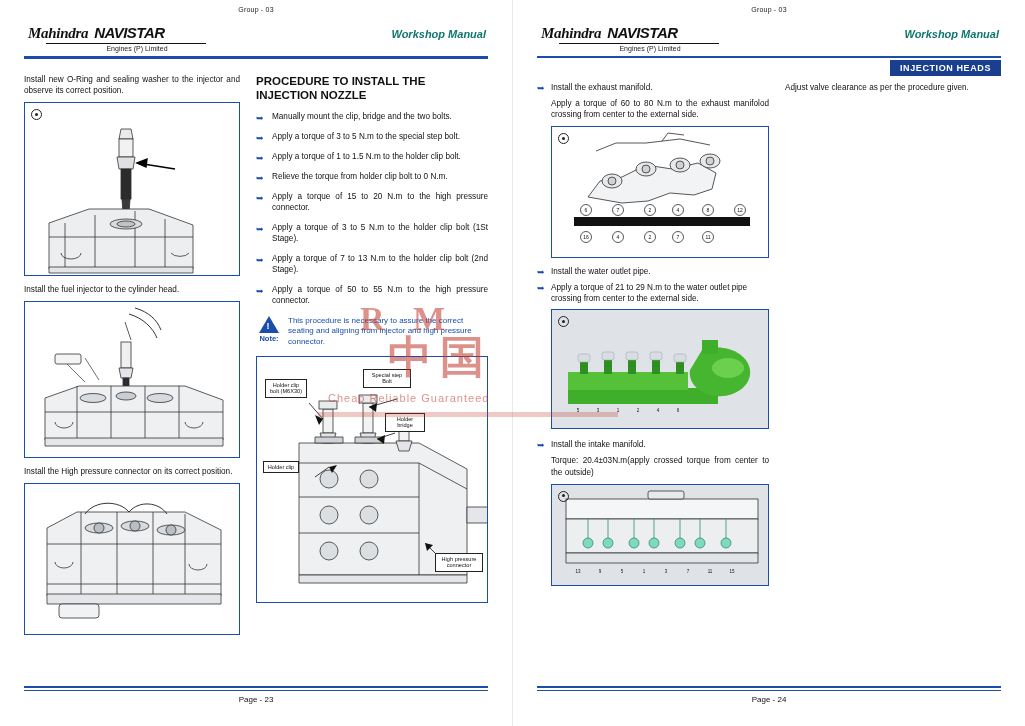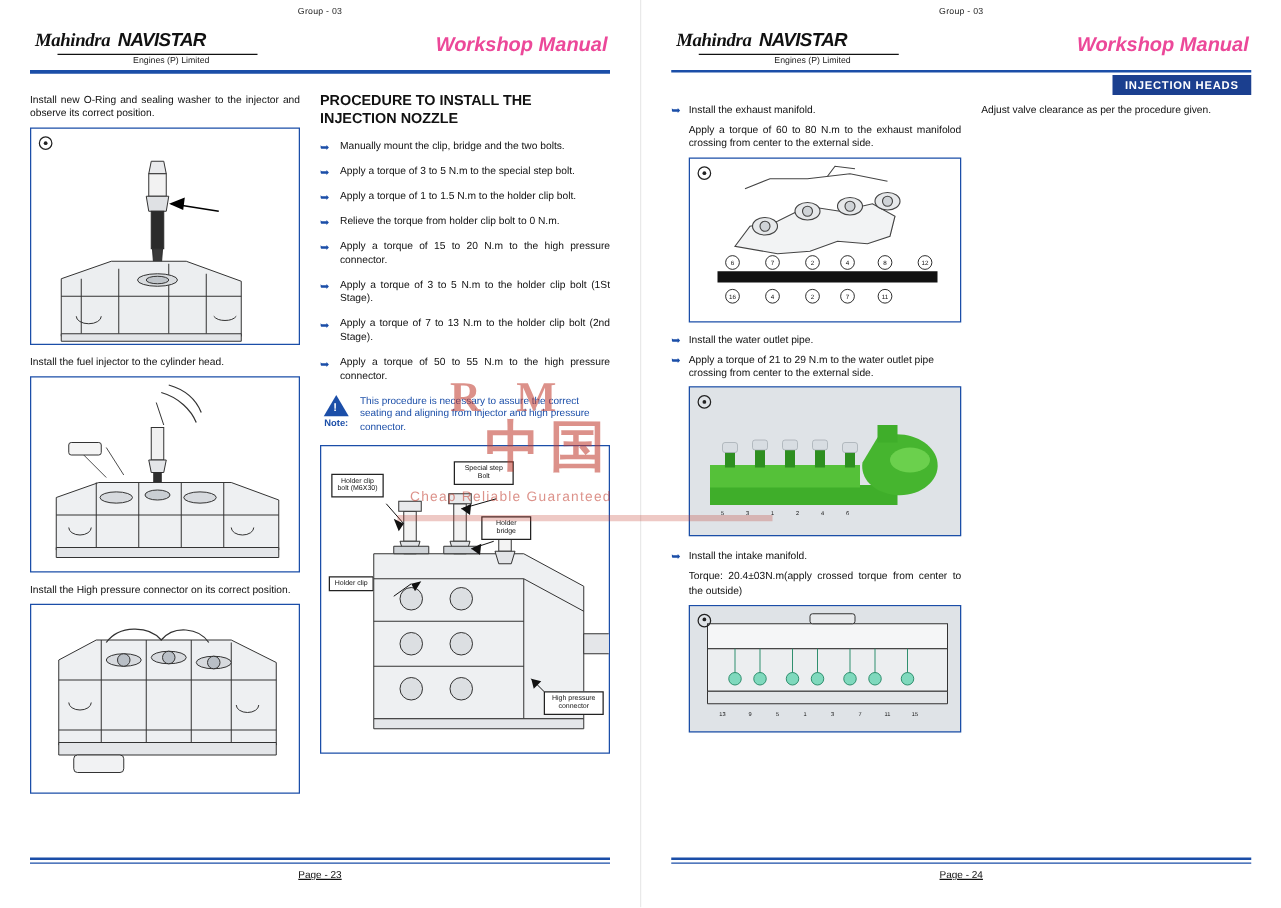--- a/index.html
+++ b/index.html
@@ -10,32 +10,32 @@
 
   
   .group-line{position:absolute;top:6px;left:0;width:100%;text-align:center;font-size:7px;color:#222;letter-spacing:.2px;}
   .hdr{position:absolute;top:18px;left:0;width:100%;height:40px;}
   .logo{position:absolute;left:28px;top:6px;width:190px;}
   .logo .l1{display:flex;align-items:baseline;gap:6px;}
   .logo .mah{font-family:"Liberation Serif",serif;font-weight:bold;font-style:italic;font-size:15px;color:#111;letter-spacing:-.3px;}
   .logo .nav{font-family:"Liberation Sans",sans-serif;font-weight:bold;font-style:italic;font-size:15px;color:#111;letter-spacing:-.5px;}
   .logo .l2{font-size:7px;color:#222;text-align:center;width:150px;margin-left:34px;margin-top:1px;}
   .logo .rule{width:160px;height:1px;background:#111;margin-top:1px;margin-left:18px;}
-  .wm{position:absolute;right:26px;top:10px;font-size:16px;font-weight:bold;color:#ec4899;font-style:italic;}
+  .wm{position:absolute;right:26px;top:10px;font-size:11px;font-weight:bold;color:#0f766e;font-style:italic;}
   .hdr-rule{position:absolute;left:24px;right:24px;top:56px;height:3px;background:#1b4ea8;}
   .hdr-rule.thin{height:2px;}
 
   
   .banner{position:absolute;right:24px;top:60px;background:#1b3f8f;color:#fff;font-size:9px;font-weight:bold;letter-spacing:.6px;padding:3px 10px;}
 
   
   .footer{position:absolute;left:24px;right:24px;bottom:22px;}
   .footer .fr{height:2px;background:#1b4ea8;}
   .footer .fr2{height:1px;background:#1b4ea8;margin-top:2px;}
-  .footer .pg{text-align:center;font-size:8px;color:#111;margin-top:4px;text-decoration:underline;}
+  .footer .pg{text-align:center;font-size:8px;color:#111;margin-top:4px;}
 
   
   .cols{position:absolute;top:74px;left:24px;right:24px;bottom:56px;display:flex;gap:16px;}
   .col{width:216px;position:relative;}
   .col.wide{flex:1;}
 
   p.txt{font-size:8.2px;line-height:1.35;margin:0 0 6px 0;text-align:justify;color:#111;}
   .sec-title{font-size:11.5px;font-weight:bold;line-height:1.25;margin:0 0 8px 0;color:#111;}
 
   ul.steps{list-style:none;margin:0;padding:0;}

